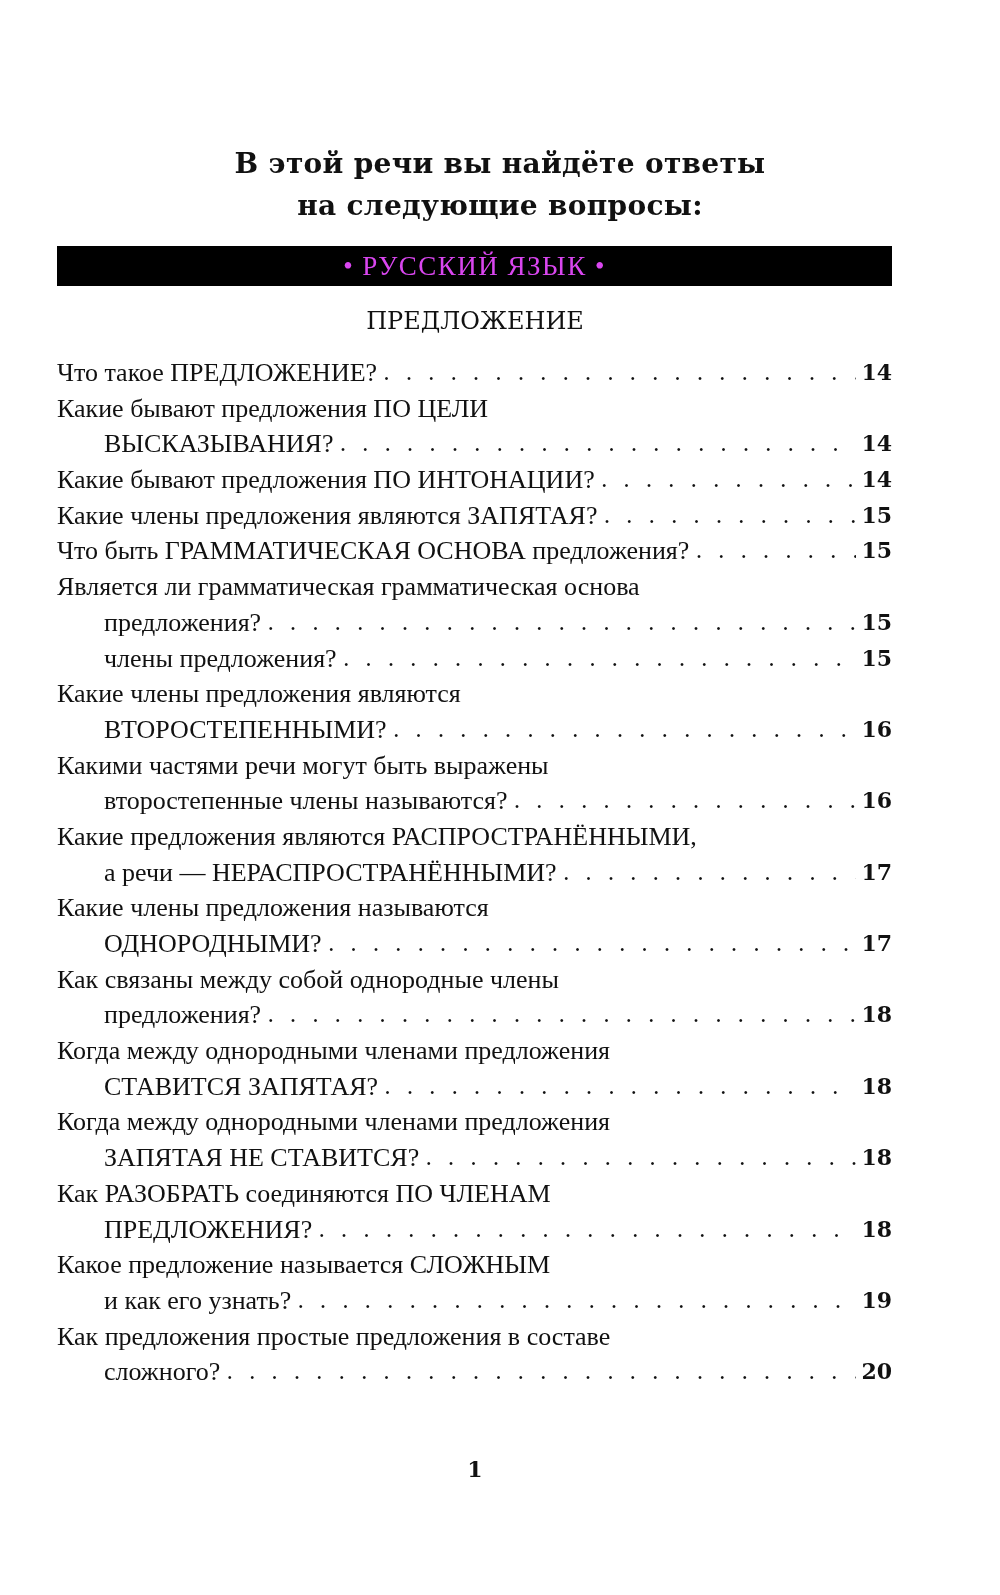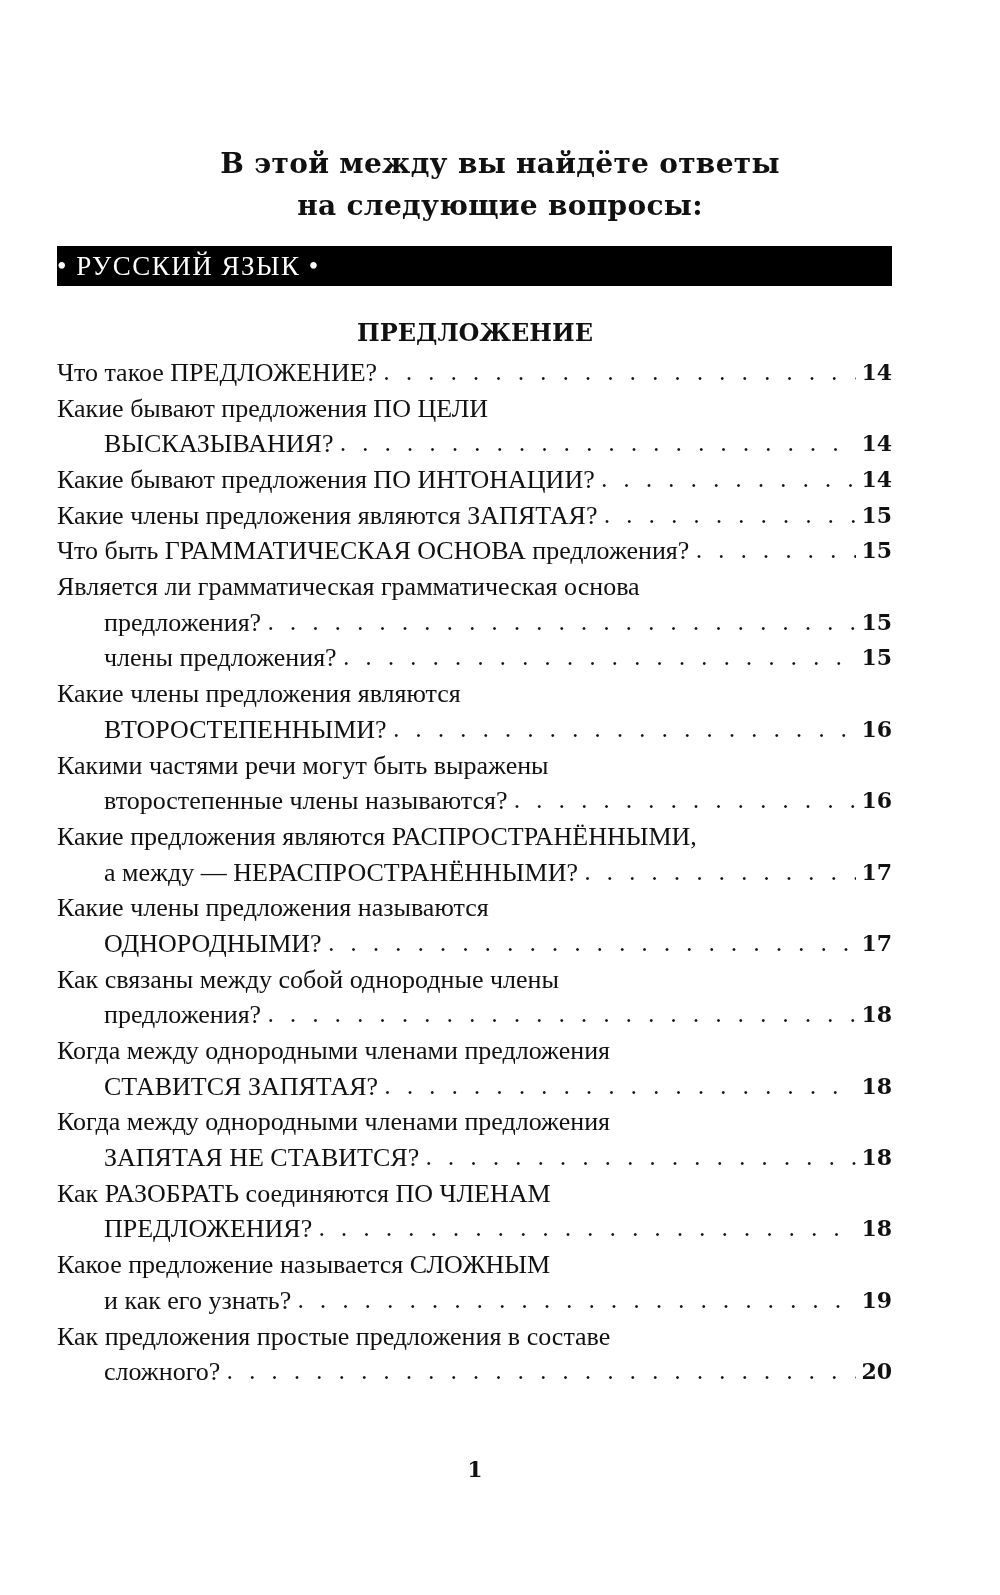--- a/index.html
+++ b/index.html
@@ -30,49 +30,50 @@
     font-size: 28px;
     line-height: 42px;
     letter-spacing: 0.3px;
   }
   .intro div { display: block; }
   .banner {
     position: absolute;
     left: 57px; top: 246px;
     width: 835px; height: 40px;
     background: #000000;
-    color: #ffffff;
+    color: #d946ef;
+    text-align: center;
     font-family: "Liberation Serif", serif;
     font-size: 27px;
     line-height: 40px;
     letter-spacing: 1.5px;
   }
   .section-title {
     position: absolute;
     left: 0; width: 950px;
-    top: 315px;
-    text-align: center;
-    font-family: "DejaVu Serif", serif;
-    font-weight: bold;
+    top: 303px;
+    text-align: center;
+    font-family: "DejaVu Serif", serif;
+    font-weight: normal;
     font-size: 24px;
     line-height: 36px;
   }
   .toc {
     position: absolute;
     left: 57px;
     top: 355px;
     width: 835px;
     font-family: "Liberation Serif", serif;
     font-size: 26px;
     line-height: 35.7px;
   }
   .entry { display: block; }
   .line {
     display: flex;
-    align-items: flex-end;
+    align-items: center;
     white-space: nowrap;
     height: 35.7px;
   }
   .line.cont { padding-left: 47px; }
   .line .txt { flex: 0 0 auto; }
   .dots {
     flex: 1 1 auto;
     overflow: hidden;
     white-space: nowrap;
     letter-spacing: 4.2px;
@@ -100,21 +101,21 @@
     font-weight: bold;
     font-size: 22px;
   }
 </style>
 </head>
 <body>
 
 <div class="page">
 
   <div class="intro">
-    <div>В этой между вы найдёте ответы</div>
+    <div>В этой речи вы найдёте ответы</div>
     <div>на следующие вопросы:</div>
   </div>
 
   <div class="banner">• РУССКИЙ ЯЗЫК •</div>
 
   <div class="section-title">ПРЕДЛОЖЕНИЕ</div>
 
   <div class="toc" id="toc">
       <div class="entry">
         <div class="line">
@@ -189,21 +190,21 @@
           <span class="txt">второстепенные члены называются?</span>
           <span class="dots"></span>
           <span class="pg">16</span>
         </div>
       </div>
       <div class="entry">
         <div class="line">
           <span class="txt">Какие предложения являются РАСПРОСТРАНЁННЫМИ,</span>
         </div>
         <div class="line cont">
-          <span class="txt">а между — НЕРАСПРОСТРАНЁННЫМИ?</span>
+          <span class="txt">а речи — НЕРАСПРОСТРАНЁННЫМИ?</span>
           <span class="dots"></span>
           <span class="pg">17</span>
         </div>
       </div>
       <div class="entry">
         <div class="line">
           <span class="txt">Какие члены предложения называются</span>
         </div>
         <div class="line cont">
           <span class="txt">ОДНОРОДНЫМИ?</span>

